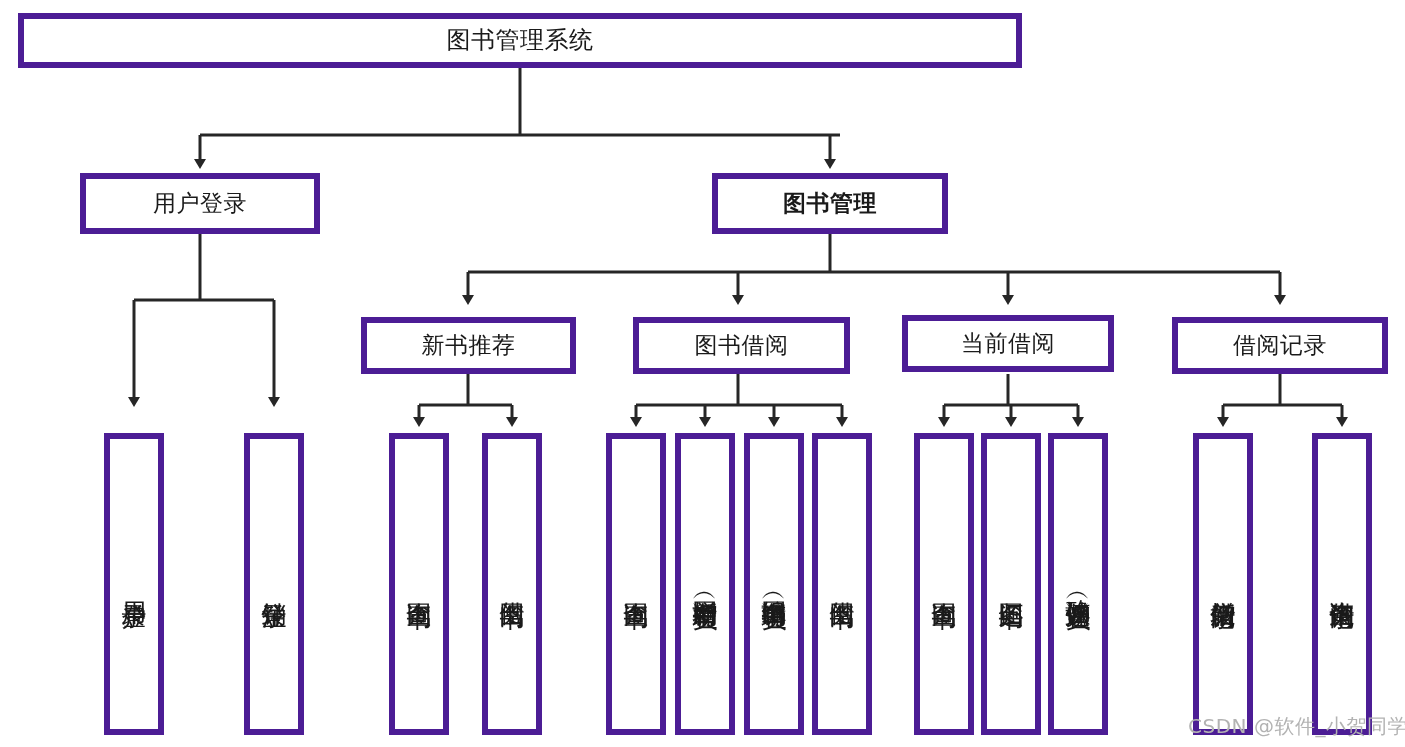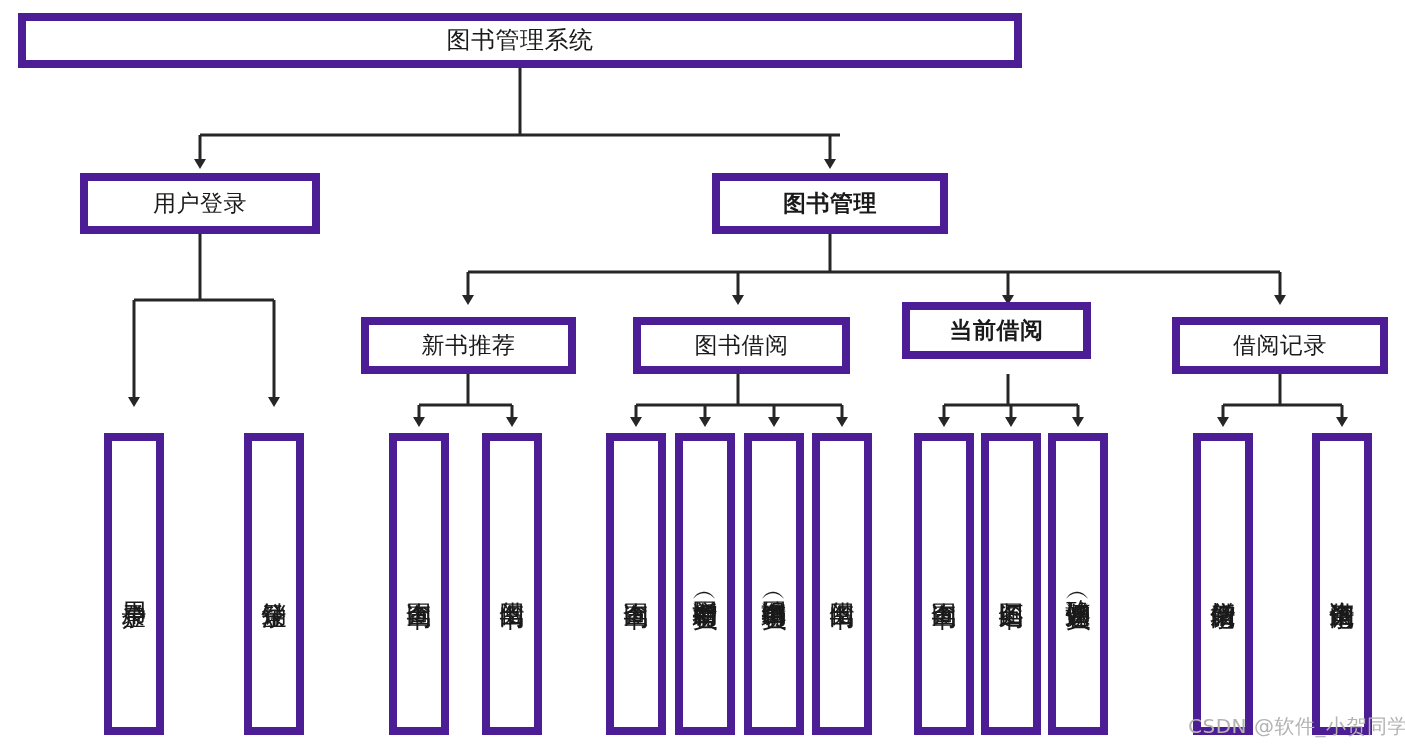--- a/index.html
+++ b/index.html
@@ -21,21 +21,21 @@
     position: absolute;
     left: 0;
     top: 0;
     width: 1405px;
     height: 747px;
     pointer-events: none;
   }
   .node {
     position: absolute;
     box-sizing: border-box;
-    border: 8px solid #4c1d95;
+    border: 6px solid #4c1d95;
     background: #ffffff;
     display: flex;
     align-items: center;
     justify-content: center;
     color: #1a1a1a;
   }
   .node .label {
     display: block;
     text-align: center;
     line-height: 1.15;
@@ -134,21 +134,21 @@
   <div class="node horiz" style="left:712px; top:173px; width:236px; height:61px;font-weight:bold;">
     <span class="label">图书管理</span>
   </div>
 
   <div class="node horiz" style="left:361px; top:317px; width:215px; height:57px;justify-content:center;">
     <span class="label">新书推荐</span>
   </div>
   <div class="node horiz" style="left:633px; top:317px; width:217px; height:57px;">
     <span class="label">图书借阅</span>
   </div>
-  <div class="node horiz" style="left:902px; top:302px; width:189px; height:57px;font-weight:bold;">
+  <div class="node horiz" style="left:902px; top:315px; width:212px; height:57px;">
     <span class="label">当前借阅</span>
   </div>
   <div class="node horiz" style="left:1172px; top:317px; width:216px; height:57px;">
     <span class="label">借阅记录</span>
   </div>
 
   <div class="node vert" style="left:104px; top:433px; width:60px; height:302px;">
     <span class="label">用户登录</span>
   </div>
   <div class="node vert" style="left:244px; top:433px; width:60px; height:302px;">

